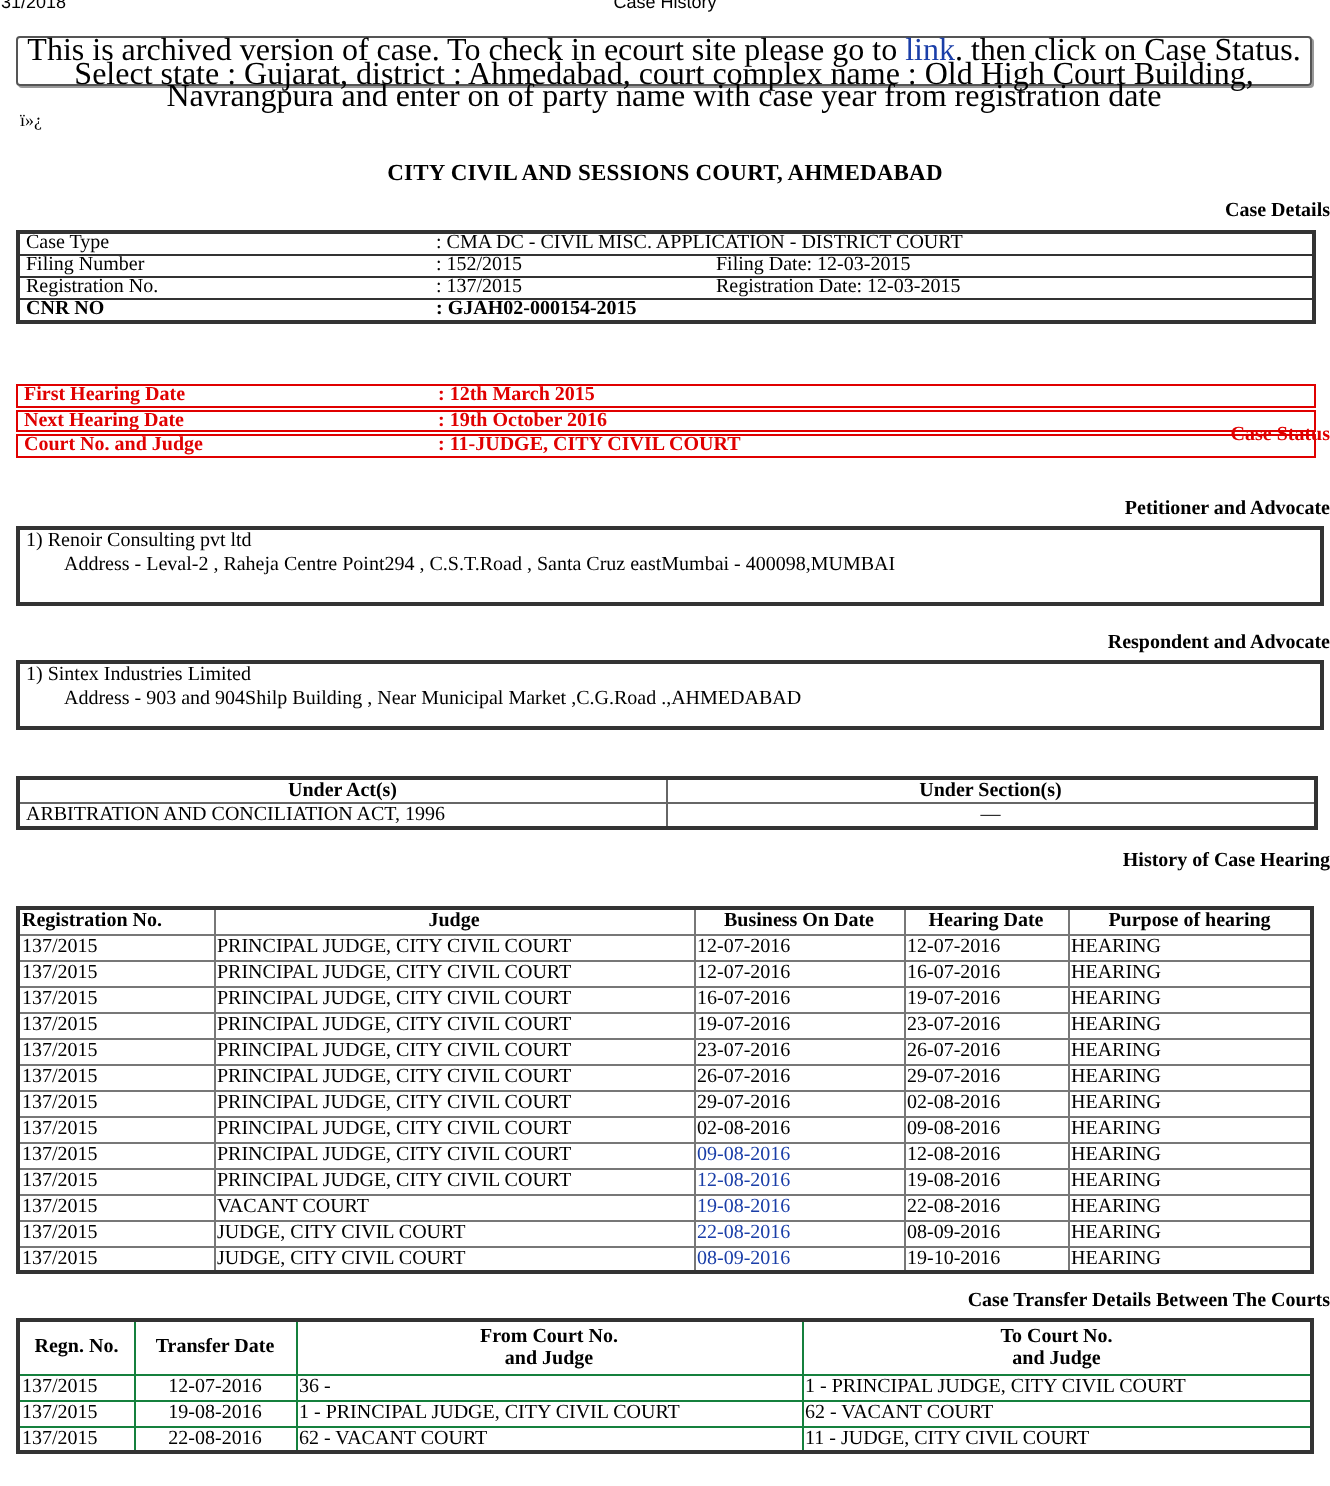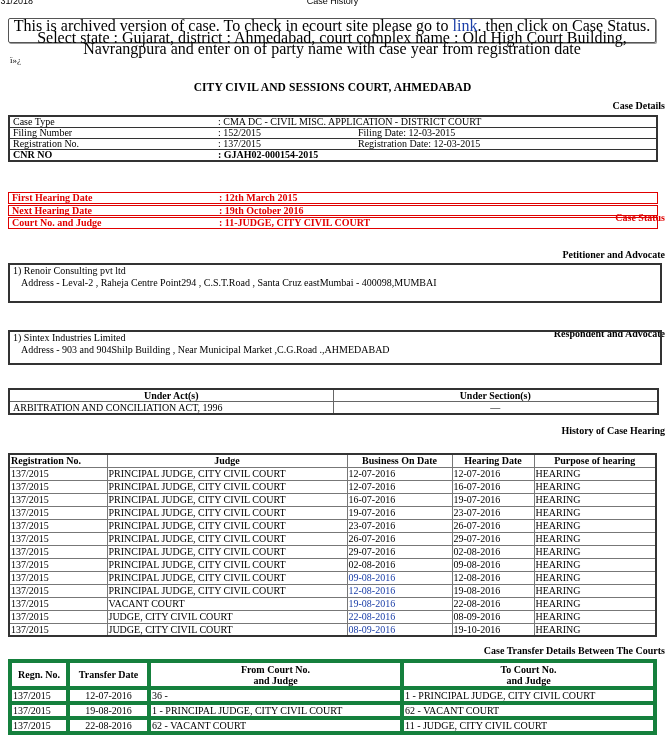--- a/index.html
+++ b/index.html
@@ -46,35 +46,35 @@
       color: #e00000; font-weight: bold; font-size: 10px; line-height: 9.5px; height: 11px;
       padding: 0 3px; border-top: 1px solid #e00000; border-bottom: 1px solid #e00000;
     }
     .status-table td.k { width: 208px; border-left: 1px solid #e00000; }
     .status-table td.v { border-right: 1px solid #e00000; }
 
     .party-box {
       position: absolute; left: 8px; width: 654px; border: 2px solid #333;
       font-size: 10px; line-height: 12px; padding: 0 3px;
     }
-    .party-box .indent { padding-left: 8px; }
+    .party-box .indent { padding-left: 8px; margin-left: 11px; }
 
     .acts-table { left: 8px; width: 651px; border: 2px solid #333; }
     .acts-table th, .acts-table td { border: 1px solid #666; font-size: 10px; height: 12px; line-height: 11px; padding: 0 3px; }
     .acts-table th { font-weight: bold; text-align: center; }
     .acts-table td.c { text-align: center; }
 
     .hist-table { left: 8px; width: 649px; border: 2px solid #333; }
     .hist-table th, .hist-table td { border: 1px solid #777; font-size: 10px; height: 13px; line-height: 11px; padding: 0 1px; white-space: nowrap; }
     .hist-table th { font-weight: bold; text-align: center; }
     .hist-table th.left { text-align: left; }
     .hist-table td.link { color: #1a3ea8; }
 
     .trans-table { left: 8px; width: 649px; border: 2px solid #333; }
-    .trans-table th, .trans-table td { border: 4px solid #15803d; font-size: 10px; line-height: 11px; padding: 0 1px; white-space: nowrap; }
+    .trans-table th, .trans-table td { border: 1px solid #15803d; font-size: 10px; line-height: 11px; padding: 0 1px; white-space: nowrap; }
     .trans-table th { font-weight: bold; text-align: center; height: 27px; }
     .trans-table td { height: 13px; }
     .trans-table td.c { text-align: center; }
   </style>
 </head>
 <body>
 
 <div class="print-header">
   <span class="date">/31/2018</span>
   <span class="title">Case History</span>
@@ -129,21 +129,21 @@
   </tr>
 </tbody>
   </table>
 
 <div class="section-title" style="top:249px;">Petitioner and Advocate</div>
 <div class="party-box" style="top:263px; height:40px;">
   <div>1) Renoir Consulting pvt ltd</div>
   <div class="indent">Address - Leval-2 , Raheja Centre Point294 , C.S.T.Road , Santa Cruz eastMumbai - 400098,MUMBAI</div>
 </div>
 
-<div class="section-title" style="top:328px;">Respondent and Advocate</div>
+<div class="section-title" style="top:316px;">Respondent and Advocate</div>
 <div class="party-box" style="top:330px; height:35px;">
   <div>1) Sintex Industries Limited</div>
   <div class="indent">Address - 903 and 904Shilp Building , Near Municipal Market ,C.G.Road .,AHMEDABAD</div>
 </div>
 
 <div class="section-title" style="top:374px;margin-left:39px;">Acts</div>
 <table class="acts-table" style="top:388px;">
   <tbody>
       <tr>
     <th style="width:324px;">Under Act(s)</th>

